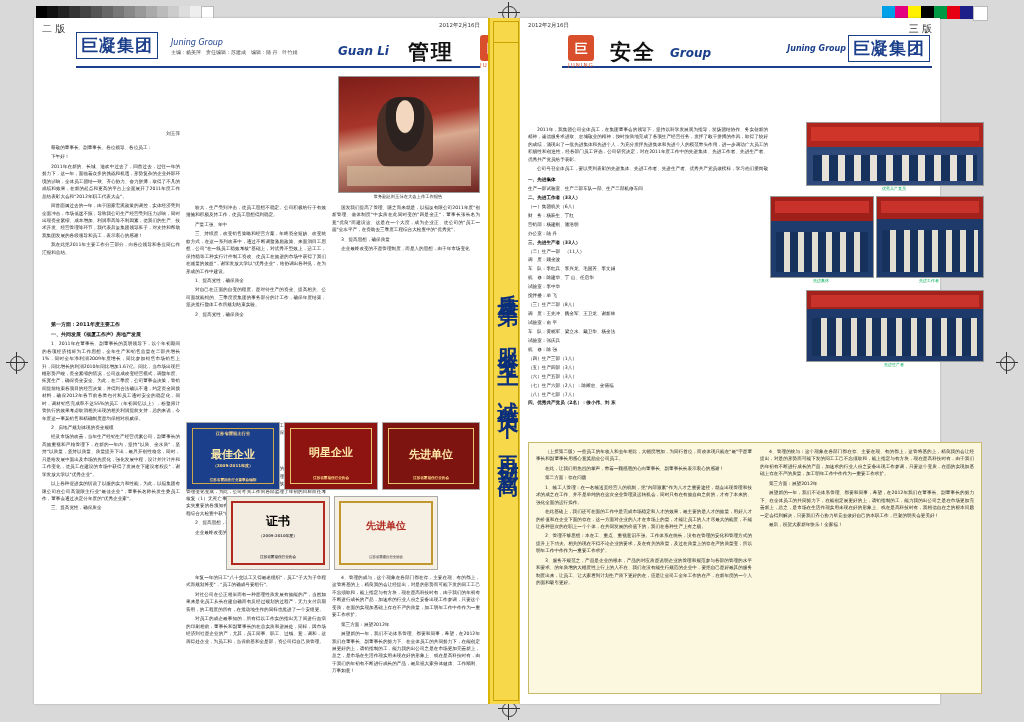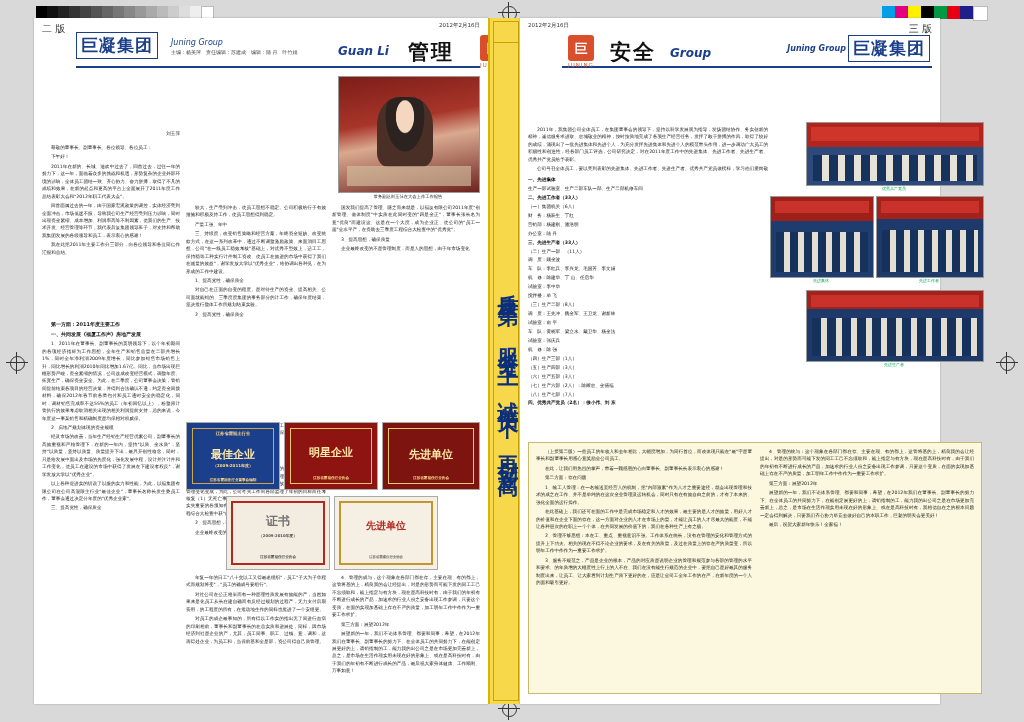--- a/index.html
+++ b/index.html
@@ -269,21 +269,21 @@
       <div class="cert-txt" style="top:40px;font-size:4px;color:#ffd98a;">（2009-2011年度）</div>
       <div class="cert-txt" style="bottom:7px;font-size:3.6px;color:#ffd98a;">江苏省霍福住行业董事会编制</div>
     </div>
     <div class="cert" style="left:348px;top:404px;width:96px;height:66px;background:#7e1410;">
       <div style="position:absolute;left:5px;top:5px;right:5px;bottom:5px;border:1px solid #e8c86a;"></div>
       <div class="cert-txt" style="top:24px;font-size:11px;color:#ffe9a8;">先进单位</div>
       <div class="cert-txt" style="bottom:9px;font-size:3.6px;color:#ffd98a;">江苏省霍福住行业协会</div>
     </div>
     <div class="cert" style="left:192px;top:478px;width:102px;height:72px;background:#f3ece0;">
       <div style="position:absolute;left:4px;top:4px;right:4px;bottom:4px;border:2px solid #b02a20;"></div>
-      <div class="cert-txt" style="top:16px;font-size:12px;color:#737373;">证书</div>
+      <div class="cert-txt" style="top:16px;font-size:12px;color:#000000;">证书</div>
       <div class="cert-txt" style="top:36px;font-size:3.8px;color:#555;">（2009-2010年度）</div>
       <div class="cert-txt" style="bottom:10px;font-size:3.6px;color:#555;">江苏省霍福住行业协会</div>
     </div>
     <div class="cert" style="left:300px;top:478px;width:102px;height:72px;background:#f6efe3;">
       <div style="position:absolute;left:4px;top:4px;right:4px;bottom:4px;border:2px solid #c0982f;"></div>
       <div class="cert-txt" style="top:22px;font-size:10px;color:#b02a20;">先进单位</div>
       <div class="cert-txt" style="bottom:10px;font-size:3.4px;color:#666;">江苏省霍福住行业协会</div>
     </div>
 
     <div class="col" id="lc2c" style="left:152px;top:556px;width:140px;height:120px;">

